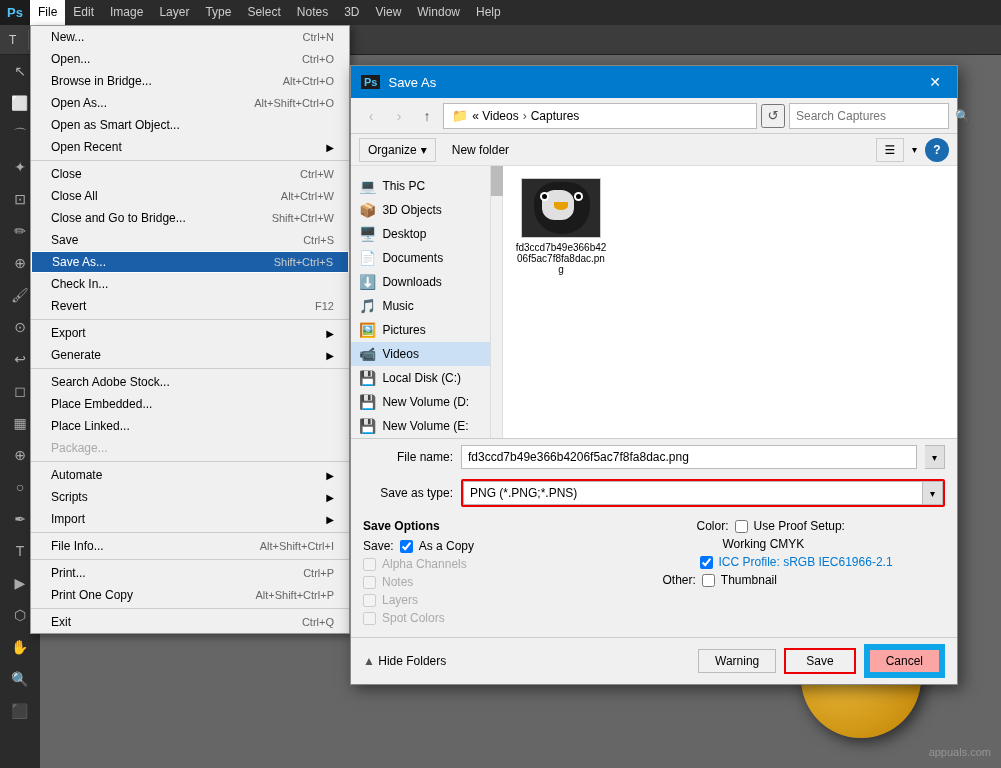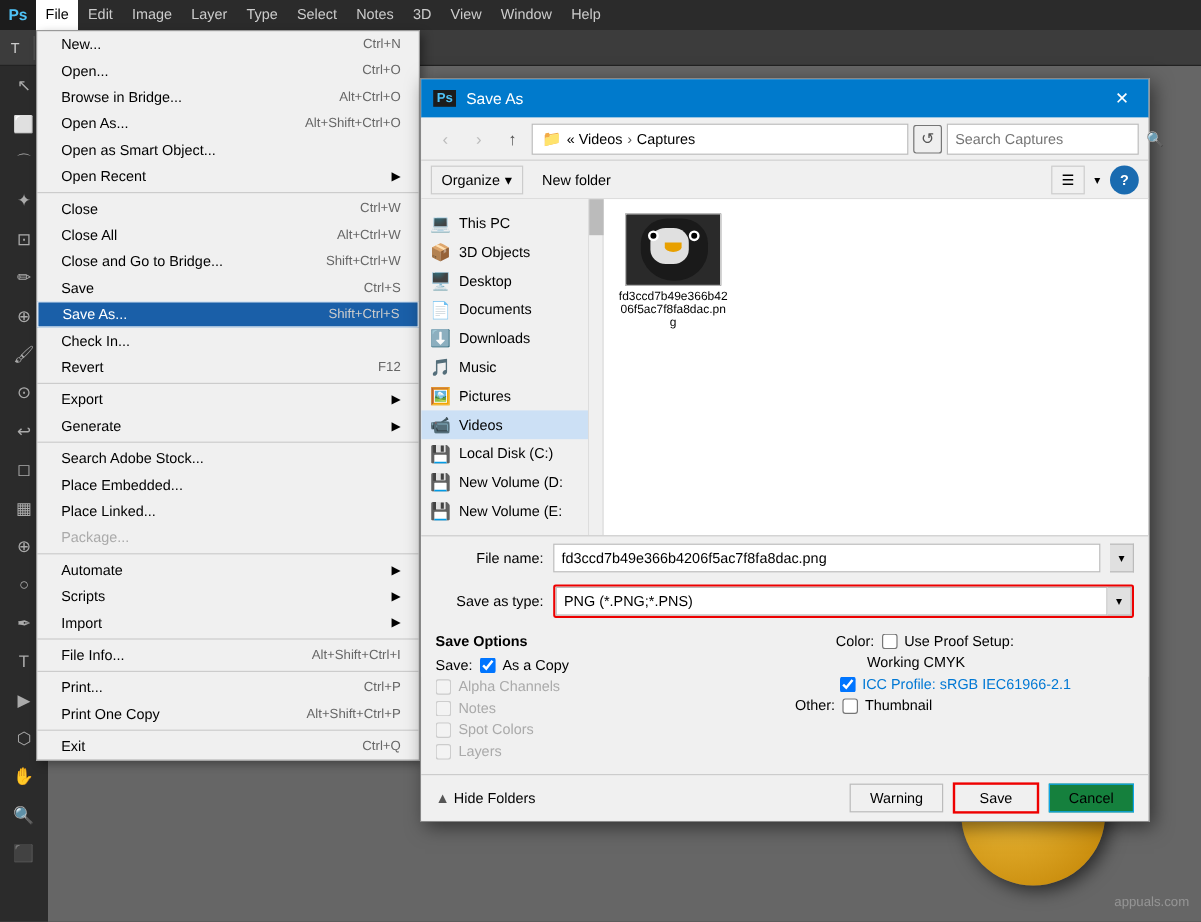--- a/index.html
+++ b/index.html
@@ -257,21 +257,21 @@
     .actions-left { margin-right: auto; }
     .btn-warning {
       padding: 4px 16px; background: #f0f0f0; border: 1px solid #bbb;
       cursor: pointer; font-size: 12px;
     }
     .btn-save {
       padding: 4px 20px; background: #f0f0f0; border: 2px solid #e00;
       cursor: pointer; font-size: 12px; font-weight: 500;
     }
     .btn-cancel {
-      padding: 4px 16px; background: #15803d; border: 1px solid #0ea5e9;
+      padding: 4px 16px; background: #fca5a5; border: 6px solid #0ea5e9;
       cursor: pointer; font-size: 12px;
     }
 
     
     .tb-text { color: #ccc; font-size: 12px; padding: 0 4px; }
     .tb-dropdown {
       height: 22px; background: #4a4a4a; border: 1px solid #222;
       color: #ccc; font-size: 11px; padding: 0 4px;
       display: flex; align-items: center; gap: 3px;
     }
@@ -599,25 +599,25 @@
           <div class="option-row disabled">
             <input type="checkbox" disabled="" style="">
             <label>Alpha Channels</label>
           </div>
           <div class="option-row disabled">
             <input type="checkbox" disabled="" style="">
             <label>Notes</label>
           </div>
           <div class="option-row disabled">
             <input type="checkbox" disabled="" style="">
-            <label>Spot Colors</label>
+            <label>Layers</label>
           </div>
           <div class="option-row disabled">
             <input type="checkbox" disabled="" style="">
-            <label>Layers</label>
+            <label>Spot Colors</label>
           </div>
         </div>
         <div class="save-options-right">
           <div class="option-row color-option">
             <span>Color:</span>
             <input type="checkbox" style="">
             <label>Use Proof Setup:</label>
           </div>
           <div style="padding-left: 60px; font-size:12px; color:#000;">Working CMYK</div>
           <div class="option-row" style="margin-top:4px;padding-left:37px;">

